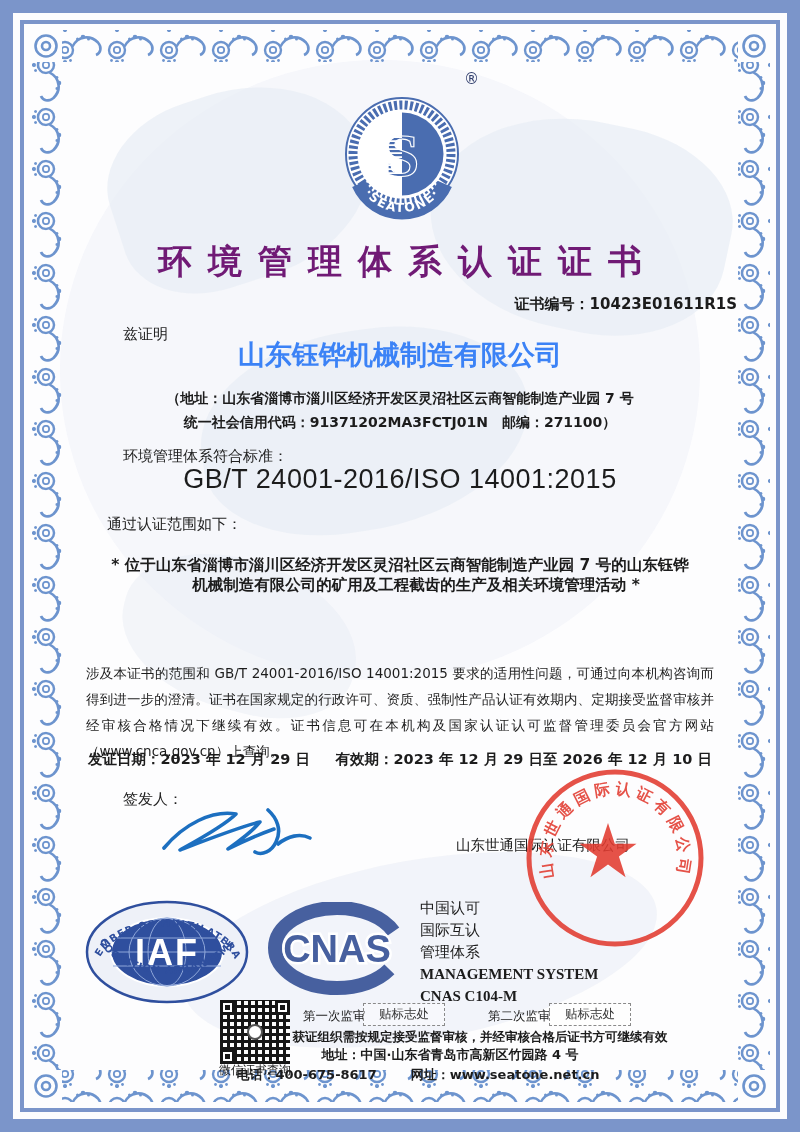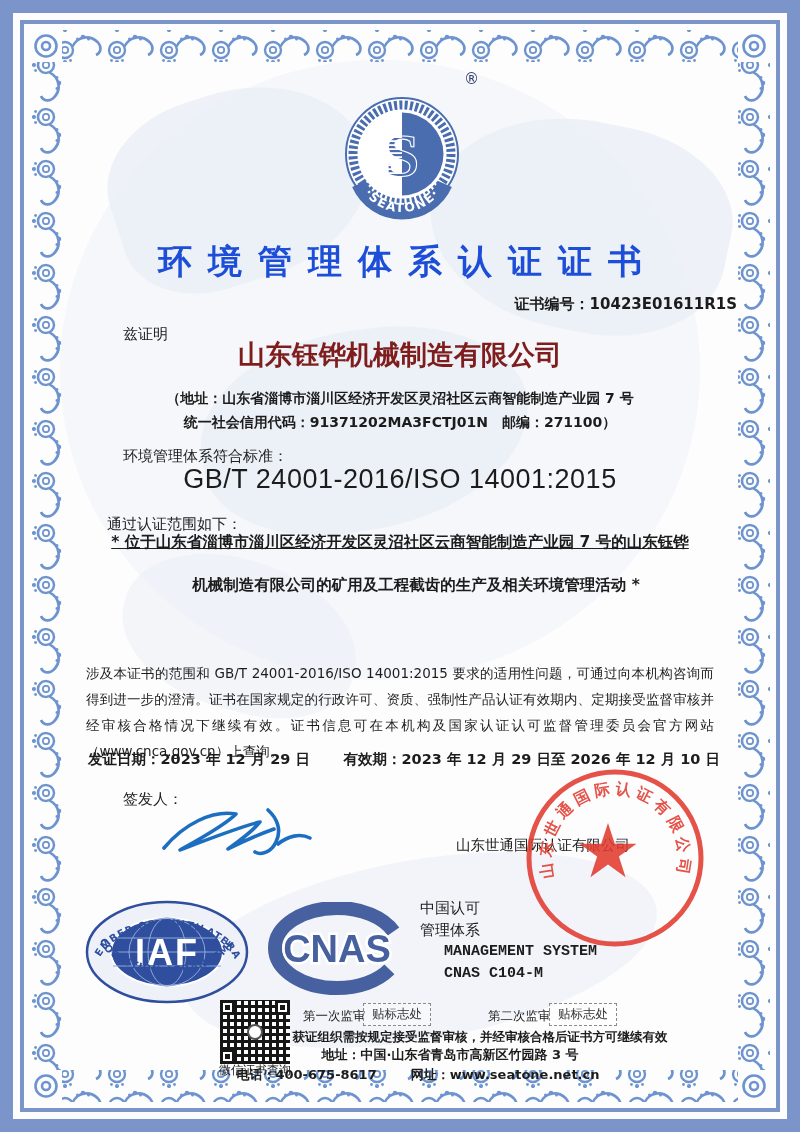--- a/index.html
+++ b/index.html
@@ -9,44 +9,44 @@
     font-family:"DejaVu Sans","Liberation Sans",sans-serif;
     color:#1c1c1c;
   }
   .abs{position:absolute;}
   
   .wm{position:absolute;background:#e7ecf5;opacity:.65;z-index:0;}
   
   #border-svg{position:absolute;inset:0;z-index:1;pointer-events:none;}
   #content{position:absolute;inset:0;z-index:2;}
   .center{left:0;width:800px;text-align:center;}
-  .cert-title{top:239px;font-size:34px;font-weight:700;letter-spacing:16px;text-indent:16px;color:#1d4ed8;}
+  .cert-title{top:239px;font-size:34px;font-weight:700;letter-spacing:16px;text-indent:16px;color:#701a75;}
   .cert-no{top:295px;right:63px;font-size:15px;font-weight:700;}
   .label{font-size:15px;color:#222;margin-left:35px;}
-  .company{top:337px;font-size:27px;font-weight:700;color:#7f1d1d;}
+  .company{top:337px;font-size:27px;font-weight:700;color:#3b82f6;}
   .addr{font-size:14px;font-weight:700;}
   .standard{top:464px;font-size:27px;font-family:"Liberation Sans","DejaVu Sans",sans-serif;letter-spacing:.5px;}
   .scope{font-size:15.5px;font-weight:700;}
   .legal{top:660px;left:86px;width:628px;font-size:13.5px;line-height:26px;text-align:justify;}
   .dates{top:750px;font-size:14.5px;font-weight:600;}
   .issuer{top:836px;left:456px;font-size:14.5px;}
   .cnas-info{top:897px;left:420px;font-size:15px;line-height:22px;}
-  .cnas-info .en{font-weight:700;font-family:Liberation Mono, monospace;margin-left:24px;}
+  .cnas-info .en{font-weight:700;font-family:Liberation Serif, serif;}
   
   .qr{top:1000px;left:220px;width:70px;height:64px;
       background:
         repeating-linear-gradient(90deg,#161616 0 3px,transparent 3px 7px),
         repeating-linear-gradient(0deg,#161616 0 3px,#fcfcfc 3px 7px);}
   .finder{position:absolute;width:15px;height:15px;border:3px solid #161616;background:#fff;box-sizing:border-box;}
   .finder::after{content:"";position:absolute;left:2px;top:2px;width:5px;height:5px;background:#161616;}
   .qr-center{position:absolute;left:27px;top:24px;width:16px;height:16px;border-radius:50%;background:#fff;border:2px solid #555;box-sizing:border-box;}
   .qr-cap{top:1062px;left:210px;width:90px;text-align:center;font-size:12px;}
   
   .audit{font-size:12.5px;top:1008px;}
-  .sticker{font-size:12.5px;top:1003px;border:1px dashed #8a8a8a;padding:2px 8px;color:#333;background:rgba(255,255,255,.4);}
+  .sticker{font-size:12.5px;top:1003px;border:1px dashed #8a8a8a;padding:2px 15px;color:#333;background:rgba(255,255,255,.4);}
   .notice{top:1029px;left:250px;width:460px;text-align:center;font-size:12.5px;font-weight:600;}
   .f-addr{top:1046px;left:230px;width:440px;text-align:center;font-size:13px;font-weight:600;}
   .f-tel{top:1066px;left:230px;width:376px;text-align:center;font-size:13px;font-weight:600;}
   .f-tel .gap{display:inline-block;width:34px;}
 </style>
 </head>
 <body>
 
 <div id="cert">
 
@@ -140,29 +140,29 @@
 
     <div class="abs label" style="left:88px;top:325px;">兹证明</div>
     <div class="abs center company">山东钰铧机械制造有限公司</div>
     <div class="abs center addr" style="top:390px;">（地址：山东省淄博市淄川区经济开发区灵沼社区云商智能制造产业园 7 号</div>
     <div class="abs center addr" style="top:414px;">统一社会信用代码：91371202MA3FCTJ01N　邮编：271100）</div>
 
     <div class="abs label" style="left:88px;top:447px;">环境管理体系符合标准：</div>
     <div class="abs center standard">GB/T 24001-2016/ISO 14001:2015</div>
 
     <div class="abs label" style="left:72px;top:515px;">通过认证范围如下：</div>
-    <div class="abs center scope" style="top:532px;text-decoration:underline;">* 位于山东省淄博市淄川区经济开发区灵沼社区云商智能制造产业园 7 号的山东钰铧</div>
+    <div class="abs center scope" style="top:555px;">* 位于山东省淄博市淄川区经济开发区灵沼社区云商智能制造产业园 7 号的山东钰铧</div>
     <div class="abs center scope" style="top:575px;margin-left:16px;">机械制造有限公司的矿用及工程截齿的生产及相关环境管理活动 *</div>
 
     <div class="abs legal">涉及本证书的范围和 GB/T 24001-2016/ISO 14001:2015 要求的适用性问题，可通过向本机构咨询而得到进一步的澄清。证书在国家规定的行政许可、资质、强制性产品认证有效期内、定期接受监督审核并经审核合格情况下继续有效。证书信息可在本机构及国家认证认可监督管理委员会官方网站（www.cnca.gov.cn）上查询。</div>
 
     <div class="abs dates" style="left:88px;">
       <span>发证日期：</span><span>2023 年 12 月 29 日</span>
     </div>
-    <div class="abs dates" style="right:80px;text-align:center;">
+    <div class="abs dates" style="right:88px;text-align:center;">
       <span>有效期：</span><span>2023 年 12 月 29 日至 2026 年 12 月 10 日</span>
     </div>
 
     <div class="abs label" style="left:88px;top:790px;">签发人：</div>
     <svg class="abs" style="left:150px;top:796px;" width="175" height="75" viewBox="0 0 175 75">
       <g fill="none" stroke="#1c6fc0" stroke-width="3.6" stroke-linecap="round" stroke-linejoin="round">
         <path d="M14,52 C34,28 62,14 86,18 C74,30 48,44 30,54 C56,44 92,30 110,26 C102,36 88,46 78,53 C92,46 110,38 124,33"></path>
         <path d="M118,14 C127,22 132,34 126,46 C122,55 112,60 105,56"></path>
         <path d="M128,48 C138,40 150,37 160,42"></path>
       </g>
@@ -203,38 +203,39 @@
       </text>
     </svg>
 
     <svg class="abs" style="left:262px;top:902px;" width="150" height="96" viewBox="0 0 150 96">
       <ellipse cx="75" cy="46" rx="62" ry="40" fill="none" stroke="#47609f" stroke-width="14" stroke-dasharray="282 48" stroke-dashoffset="306"></ellipse>
       <text x="75" y="60" text-anchor="middle" font-size="38" font-weight="800" fill="#47609f" stroke="#ffffff" stroke-width="5" paint-order="stroke" font-family="Liberation Sans, DejaVu Sans, sans-serif">CNAS</text>
     </svg>
 
     <div class="abs cnas-info">
       <div>中国认可</div>
+      <div>国际互认</div>
       <div>管理体系</div>
       <div class="en">MANAGEMENT SYSTEM</div>
       <div class="en">CNAS C104-M</div>
     </div>
 
     <div class="abs qr">
       <div class="finder" style="left:0;top:0;"></div>
       <div class="finder" style="right:0;top:0;"></div>
       <div class="finder" style="left:0;bottom:0;"></div>
       <div class="qr-center"></div>
     </div>
     <div class="abs qr-cap">微信证书查询</div>
 
     <div class="abs audit" style="left:303px;">第一次监审</div>
     <div class="abs sticker" style="left:363px;">贴标志处</div>
     <div class="abs audit" style="left:488px;">第二次监审</div>
     <div class="abs sticker" style="left:549px;">贴标志处</div>
 
     <div class="abs notice">获证组织需按规定接受监督审核，并经审核合格后证书方可继续有效</div>
-    <div class="abs f-addr">地址：中国·山东省青岛市高新区竹园路 3 号</div>
+    <div class="abs f-addr">地址：中国·山东省青岛市高新区竹园路 4 号</div>
     <div class="abs f-tel">
       <span>电话：</span><span>400-675-8617</span><span class="gap"></span><span>网址：</span><span>www.seatone.net.cn</span>
     </div>
 
   </div>
 </div>
 
 </body></html>

